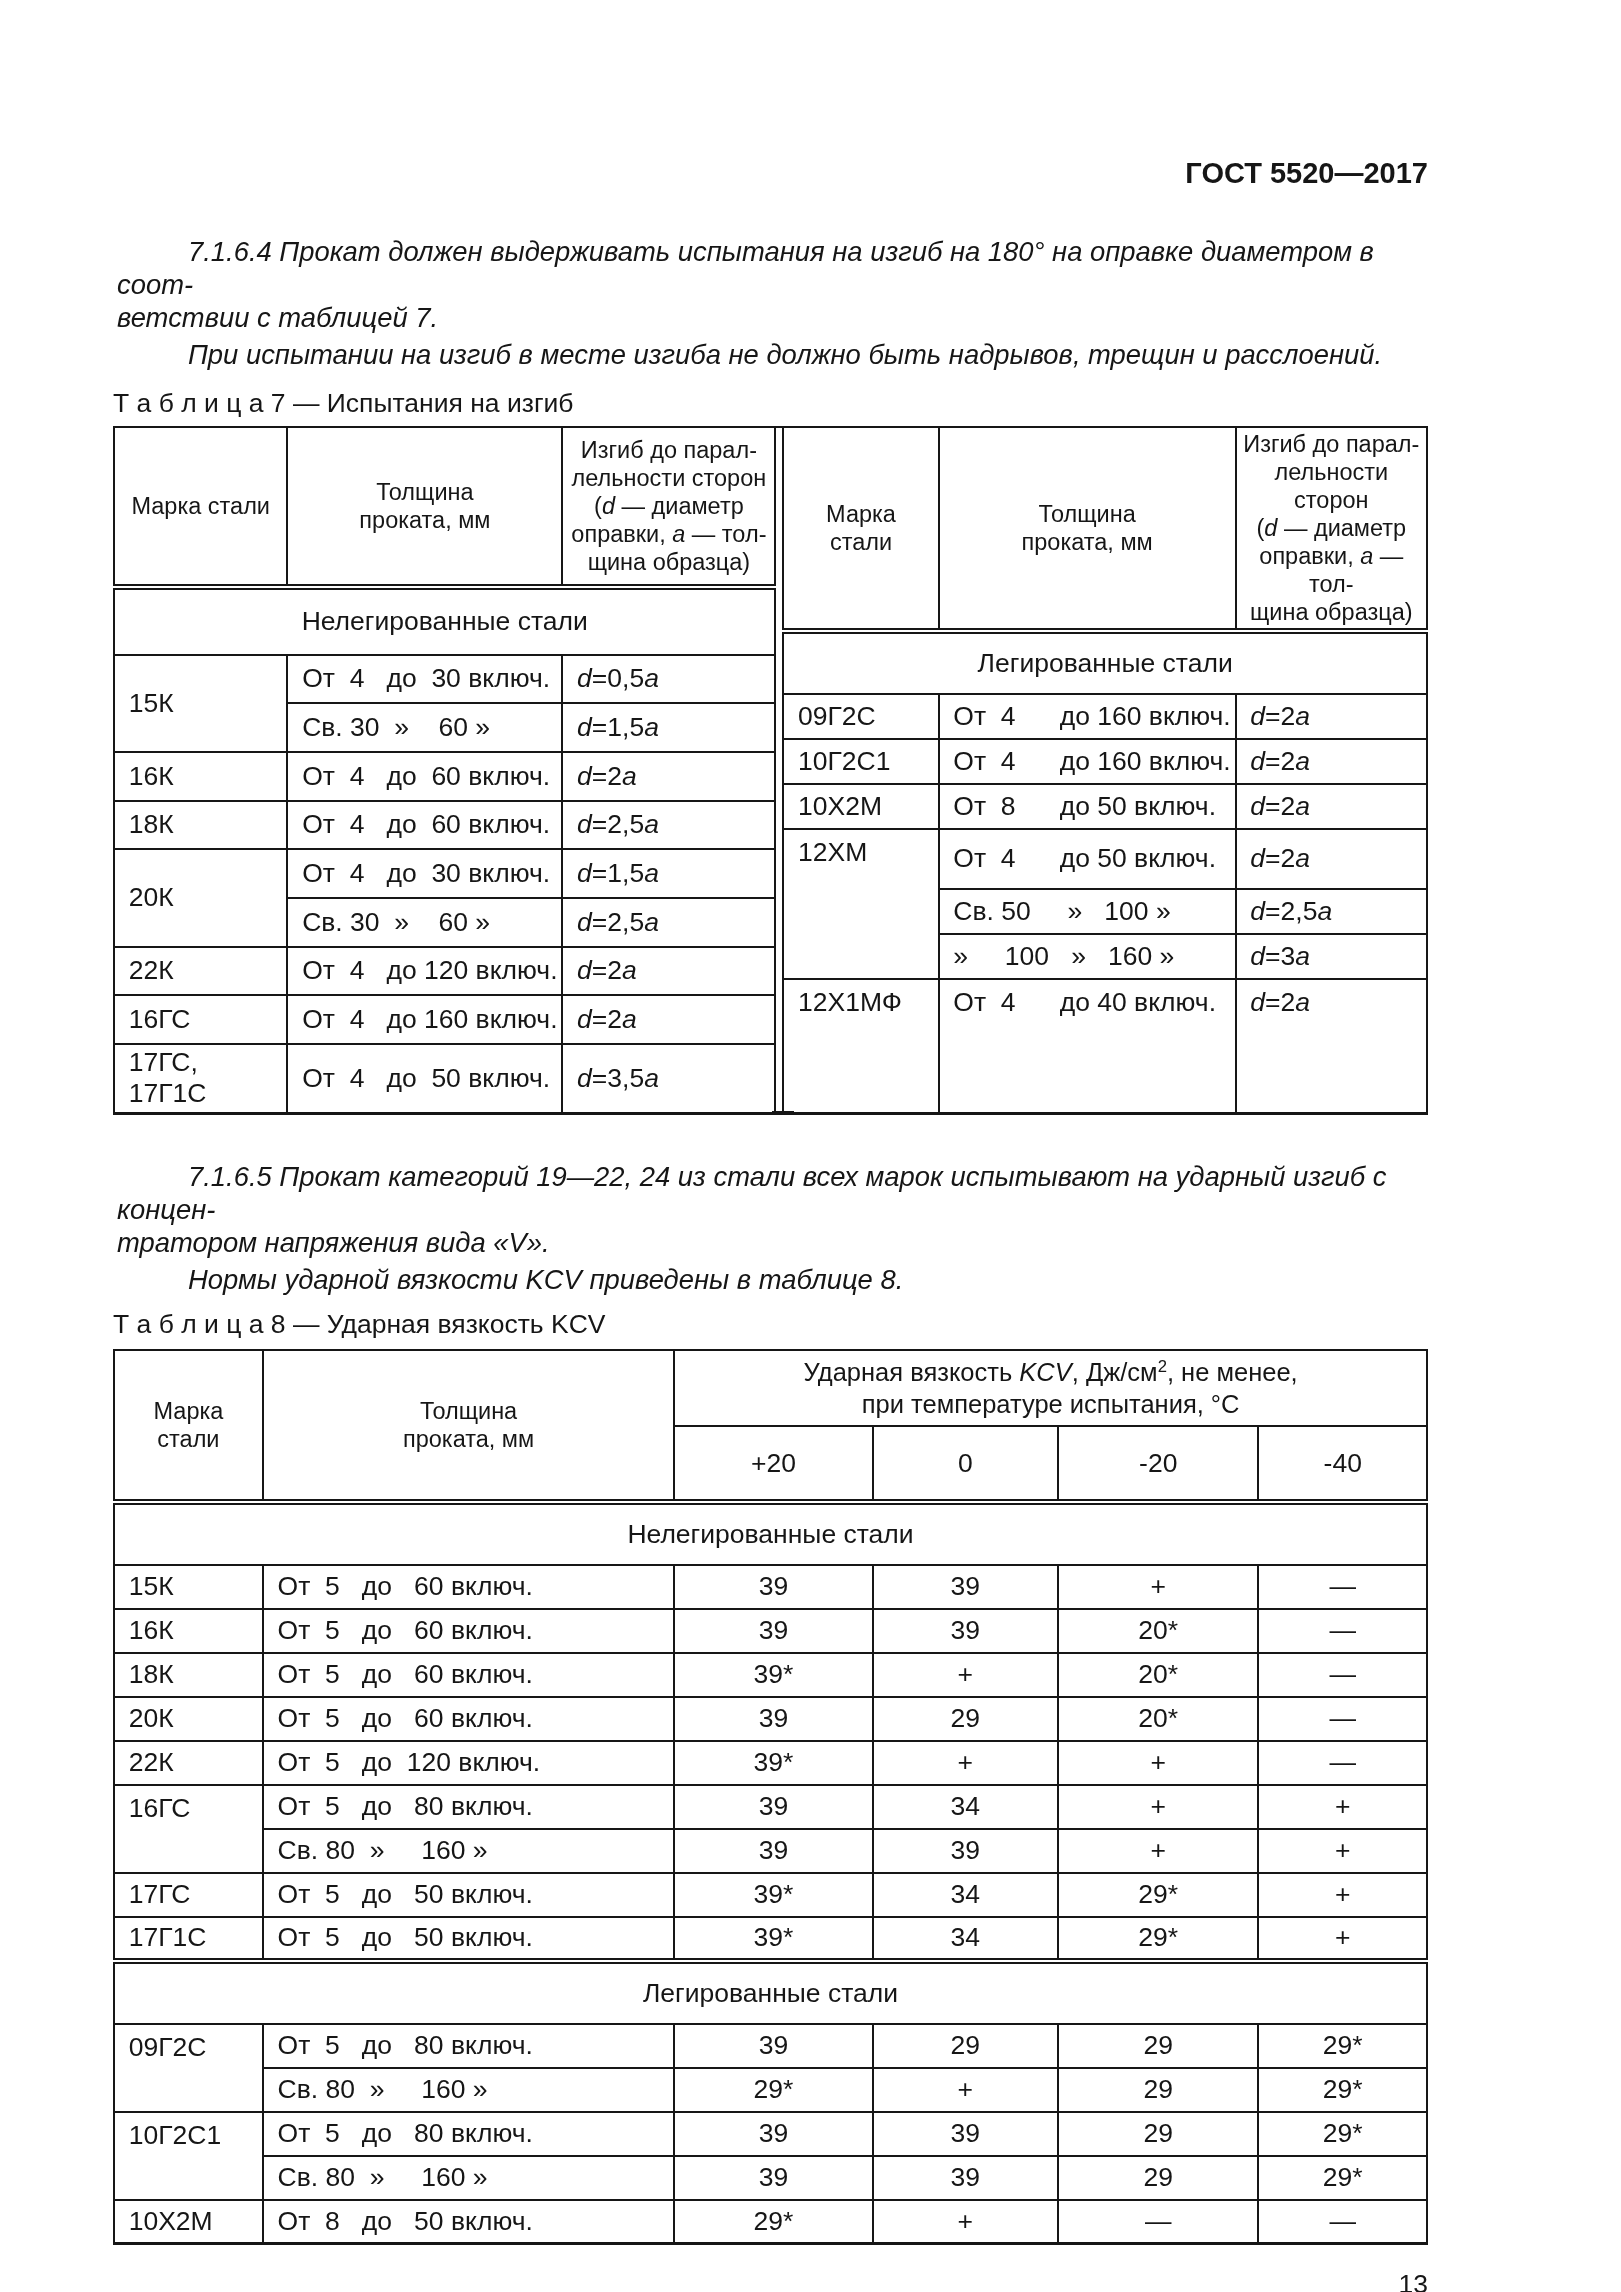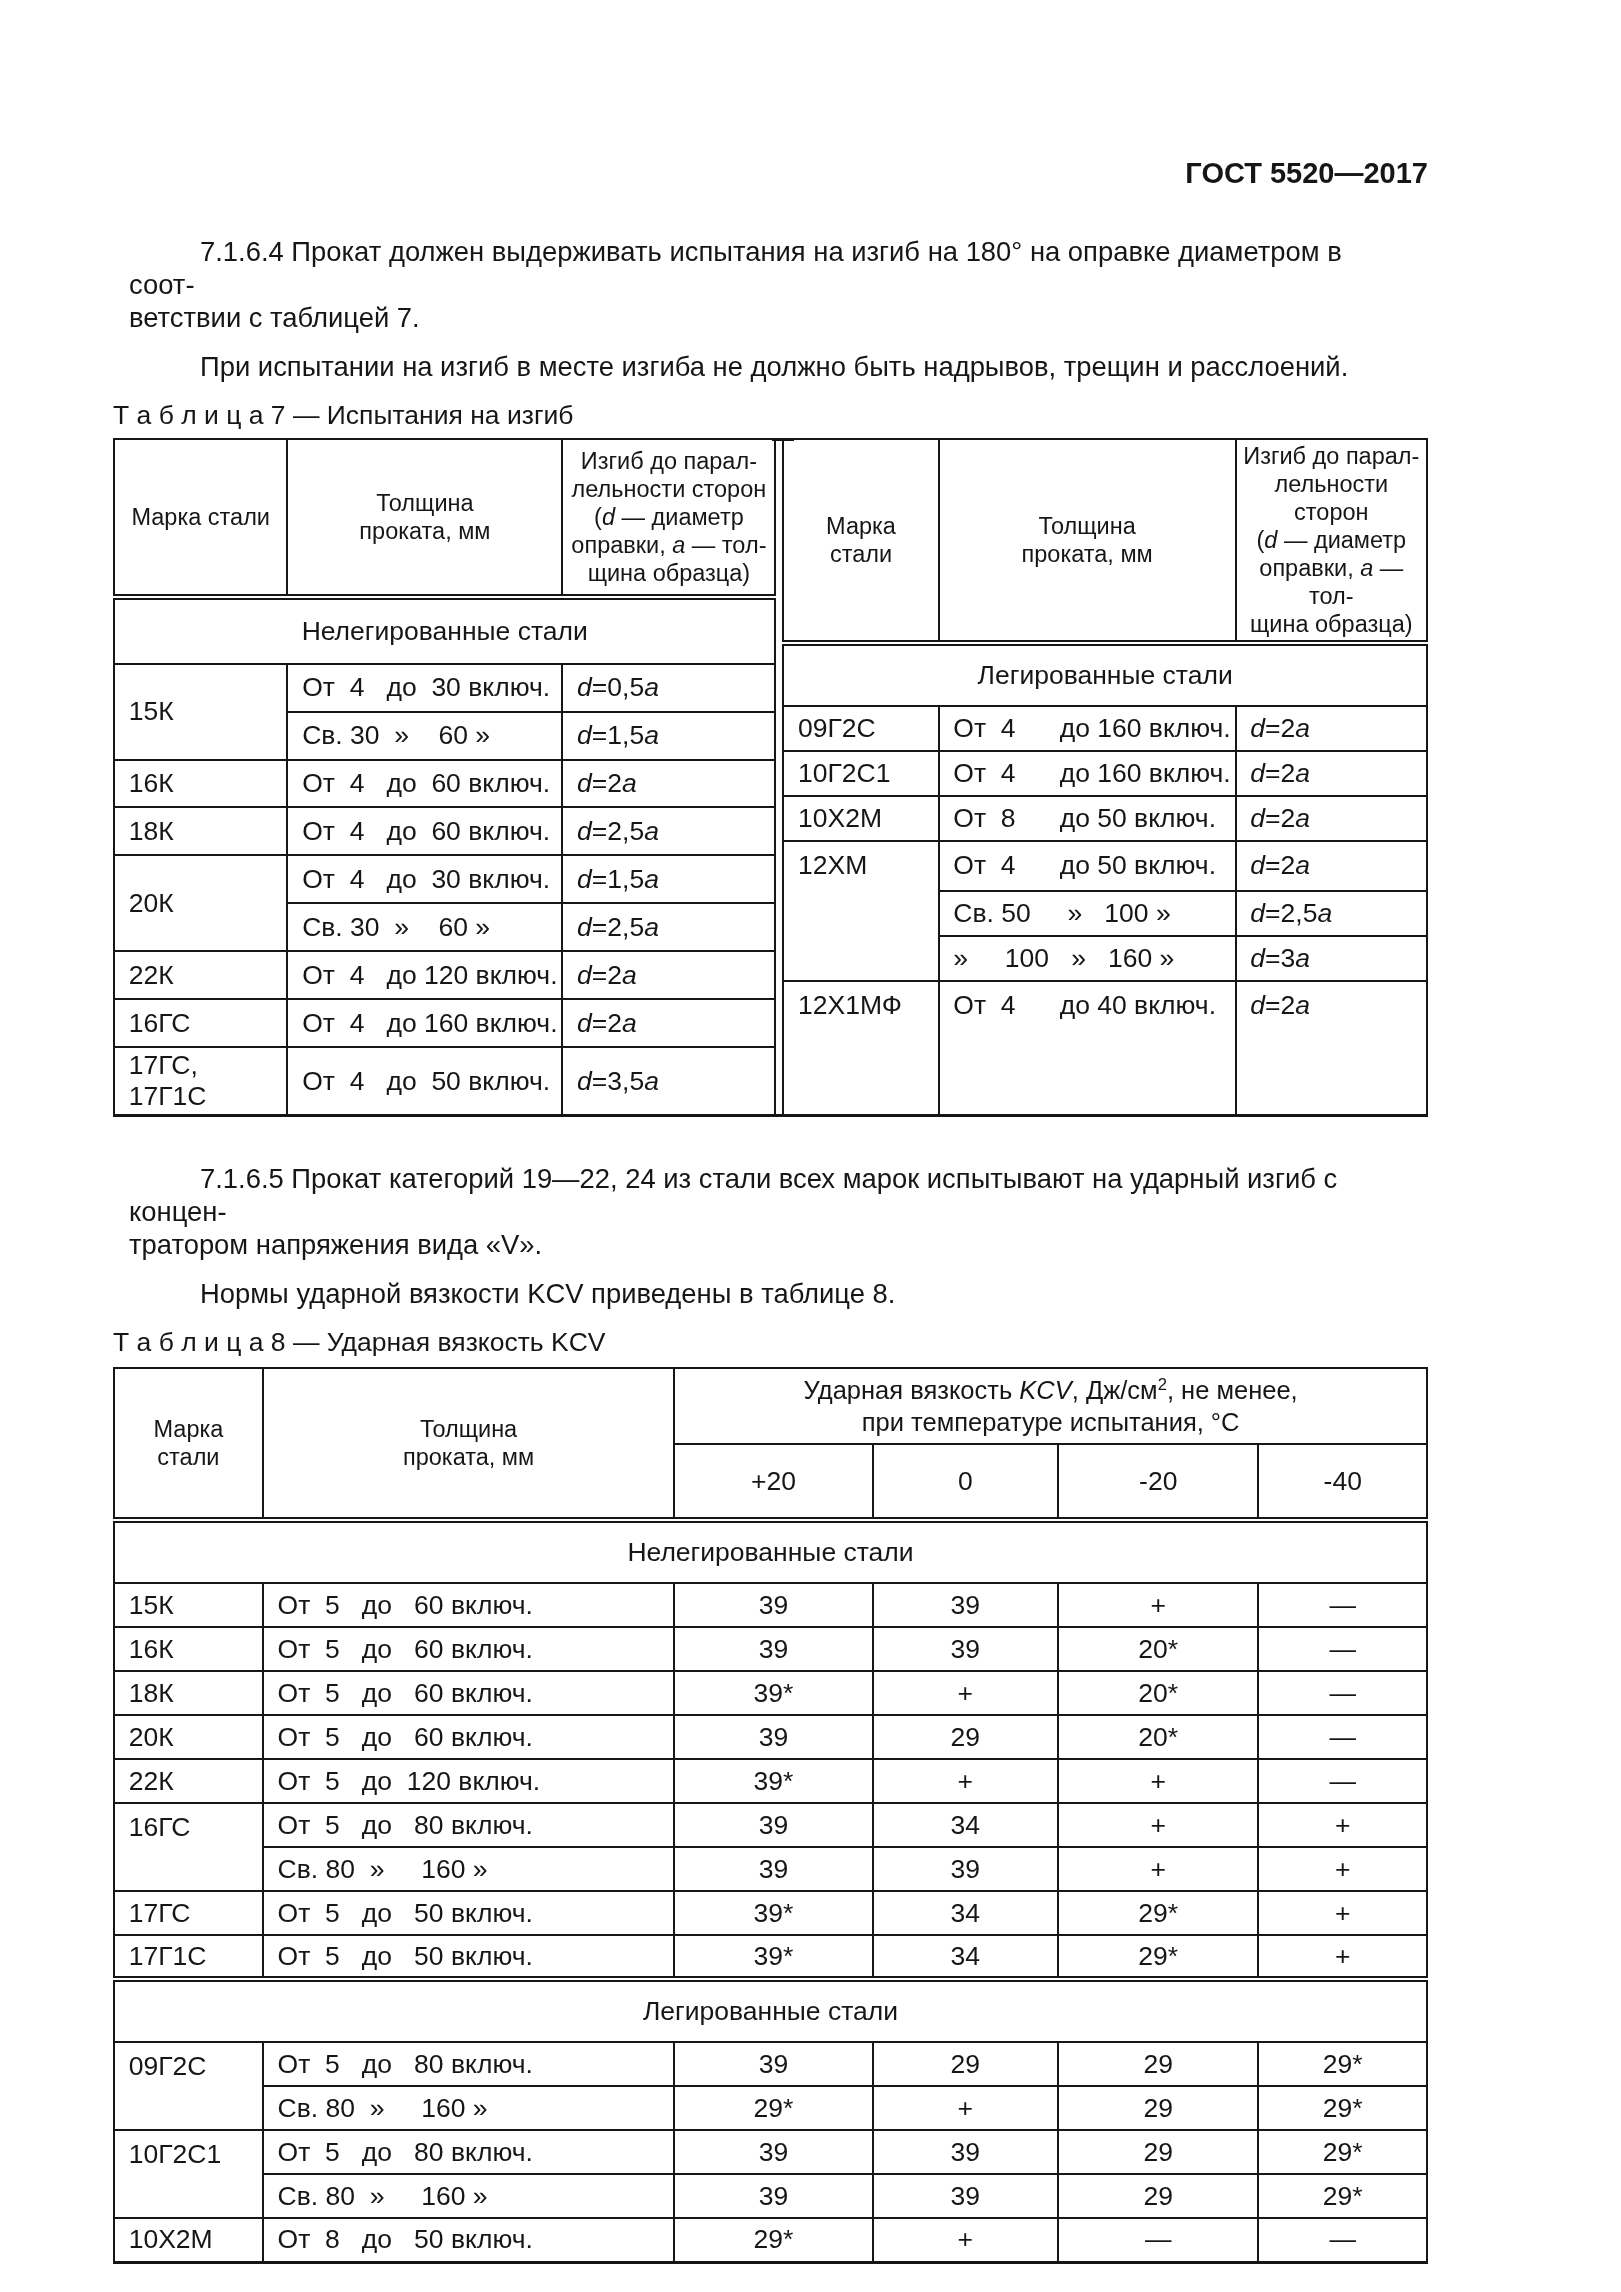--- a/index.html
+++ b/index.html
@@ -3,21 +3,21 @@
 <meta charset="utf-8">
 <style>
   html,body{margin:0;padding:0;}
   body{
     width:1621px;height:2293px;background:#ffffff;color:#161616;
     font-family:"Liberation Sans","DejaVu Sans",sans-serif;
     -webkit-font-smoothing:antialiased;
   }
   .content{width:1315px;margin-left:113px;padding-top:157px;}
   .doc-code{font-size:29px;font-weight:bold;text-align:right;line-height:33px;margin:0;}
-  .para{font-size:27.4px;line-height:33px;margin:16px;}
+  .para{font-size:27.4px;line-height:33px;margin:4px;font-style:italic;}
   .p1{margin-top:45px;}
   .ind{text-indent:71px;}
   .caption{font-size:26.5px;line-height:33px;margin:0;}
   .cap7{margin-top:15.7px;margin-bottom:5.9px;}
   .p3{margin-top:45px;}
   .cap8{margin-top:11.8px;margin-bottom:7.8px;}
 
   table.gt{border-collapse:collapse;table-layout:fixed;border:2.9px solid #161616;border-bottom-width:3.9px;}
   .gt td{border:2px solid #161616;font-size:26.5px;vertical-align:middle;padding:0 3.9px 0 13.7px;overflow:hidden;}
   .gt td.hc{text-align:center;padding:2px 3.9px;font-size:23.5px;line-height:28px;}
@@ -134,21 +134,21 @@
       <tr style="height:45px">
         <td>10Г2С1</td>
         <td class="pre">От  4      до 160 включ.</td>
         <td><i>d</i>=2<i>a</i></td>
       </tr>
       <tr style="height:45px">
         <td>10Х2М</td>
         <td class="pre">От  8      до 50 включ.</td>
         <td><i>d</i>=2<i>a</i></td>
       </tr>
-      <tr style="height:50px">
+      <tr style="height:60px">
         <td rowspan="3" class="vt">12ХМ</td>
         <td class="pre">От  4      до 50 включ.</td>
         <td><i>d</i>=2<i>a</i></td>
       </tr>
       <tr style="height:45px">
         <td class="pre">Св. 50     »   100 »</td>
         <td><i>d</i>=2,5<i>a</i></td>
       </tr>
       <tr style="height:45px">
         <td class="pre">»     100   »   160 »</td>

